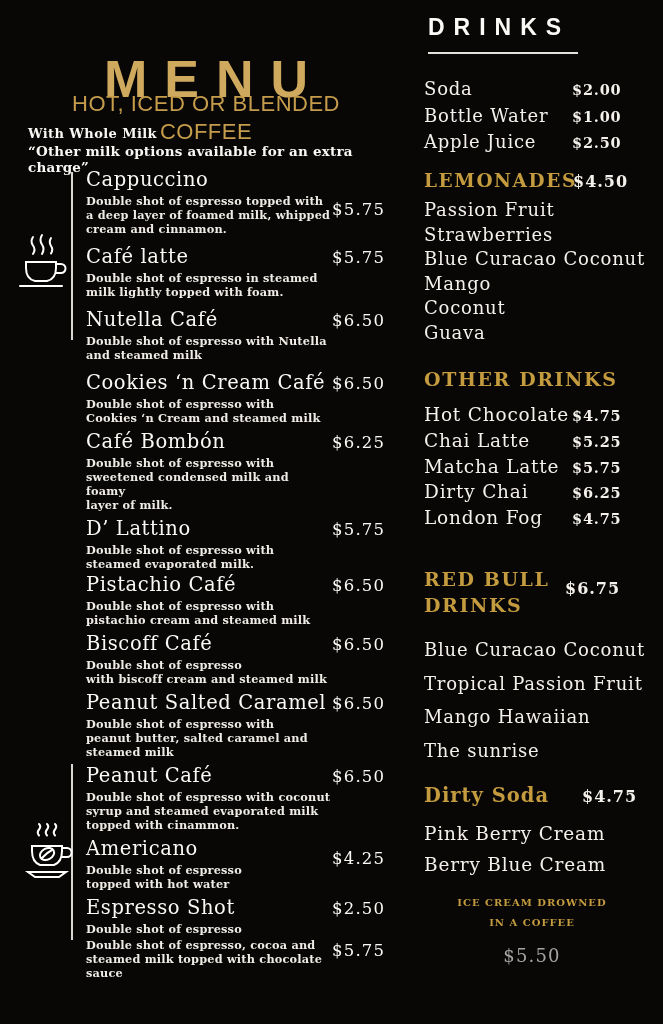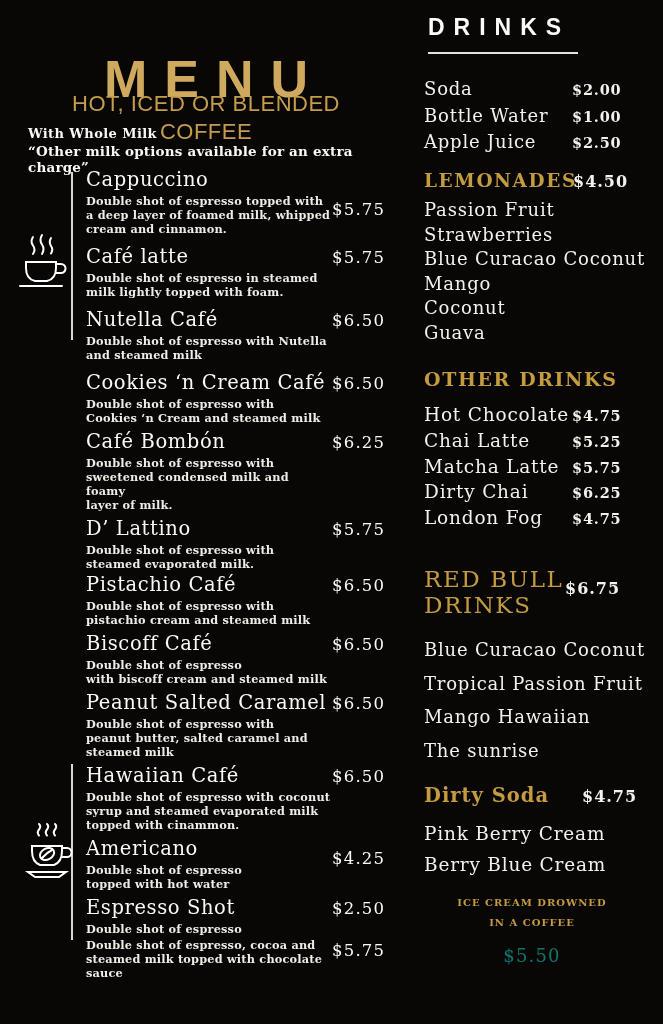--- a/index.html
+++ b/index.html
@@ -75,32 +75,32 @@
   .lemonades{top:170px}
   .lem-flavors{margin-top:7px;font-size:18px;line-height:24.6px;letter-spacing:.8px}
 
   .other{top:368px}
   .other .sect-title{font-size:19px}
   .other-items{margin-top:13px}
   .other-items .rrow{line-height:24.8px}
   .other-items .rname{font-size:18.5px}
 
   .redbull{top:566px}
-  .rb-title{width:160px;font-size:23px;font-weight:400;letter-spacing:1.6px;line-height:26px;white-space:pre-line}
+  .rb-title{width:160px;font-size:19px;font-weight:700;letter-spacing:1.6px;line-height:26px;white-space:pre-line}
   .rb-price{position:absolute;left:141px;top:13px;font-size:16px;font-weight:700;letter-spacing:1px}
   .rb-flavors{margin-top:15px;font-size:18px;line-height:33.5px;letter-spacing:.8px}
 
   .dirty{top:784px}
   .ds-title{font-size:19.5px;font-weight:700;letter-spacing:1px}
   .ds-price{position:absolute;left:158px;top:3px;font-size:16px;font-weight:700;letter-spacing:1px}
   .ds-flavors{margin-top:11px;font-size:18.5px;line-height:31px;letter-spacing:.8px}
 
   .icecream{left:420px;top:893px;width:224px;text-align:center}
   .ic-title{font-size:10px;font-weight:700;letter-spacing:1px;line-height:19.5px;white-space:pre-line}
-  .ic-price{margin-top:13px;font-size:18px;letter-spacing:1.2px;color:#0f766e}
+  .ic-price{margin-top:13px;font-size:18px;letter-spacing:1.2px;color:#a3a3a3}
 </style>
 </head>
 <body>
 
 <h1 class="menu-title">MENU</h1>
 <h2 class="menu-subtitle">HOT, ICED OR BLENDED
 COFFEE</h2>
 <div class="note note-bold">With Whole Milk</div>
 <div class="note note-quote">“Other milk options available for an extra charge”</div>
 
@@ -202,21 +202,21 @@
     <div class="itxt">
         <div class="iname">Peanut Salted Caramel</div>
     <div class="idesc">Double shot of espresso with
 peanut butter, salted caramel and
 steamed milk</div>
       </div>
     <div class="iprice">$6.50</div>
   </div>
   <div class="item">
     <div class="itxt">
-        <div class="iname">Hawaiian Café</div>
+        <div class="iname">Peanut Café</div>
     <div class="idesc">Double shot of espresso with coconut
 syrup and steamed evaporated milk
 topped with cinammon.</div>
       </div>
     <div class="iprice">$6.50</div>
   </div>
   <div class="item">
     <div class="itxt">
         <div class="iname">Americano</div>
     <div class="idesc">Double shot of espresso

